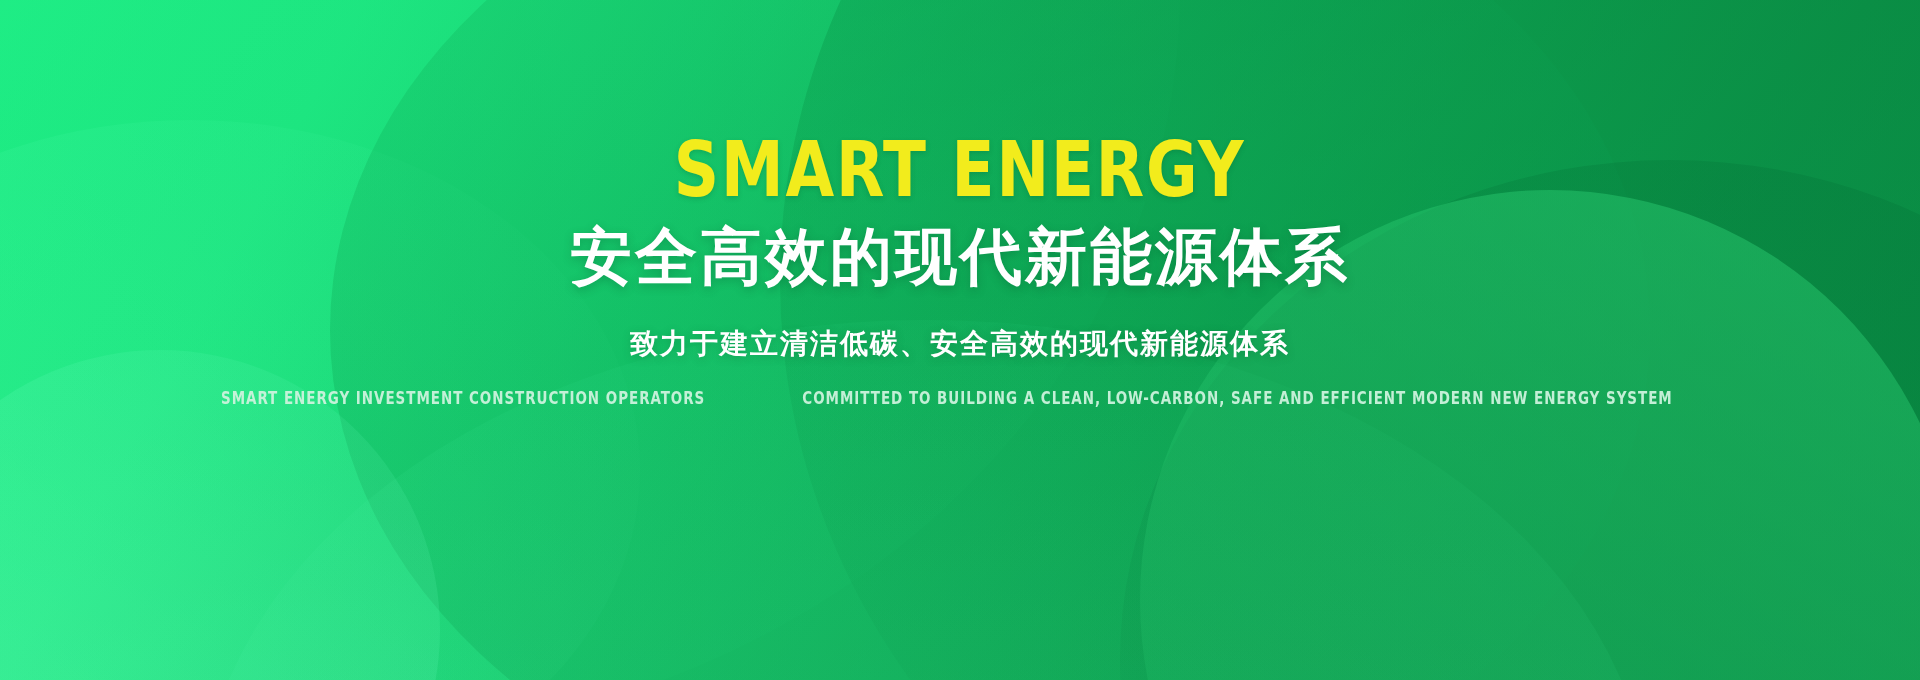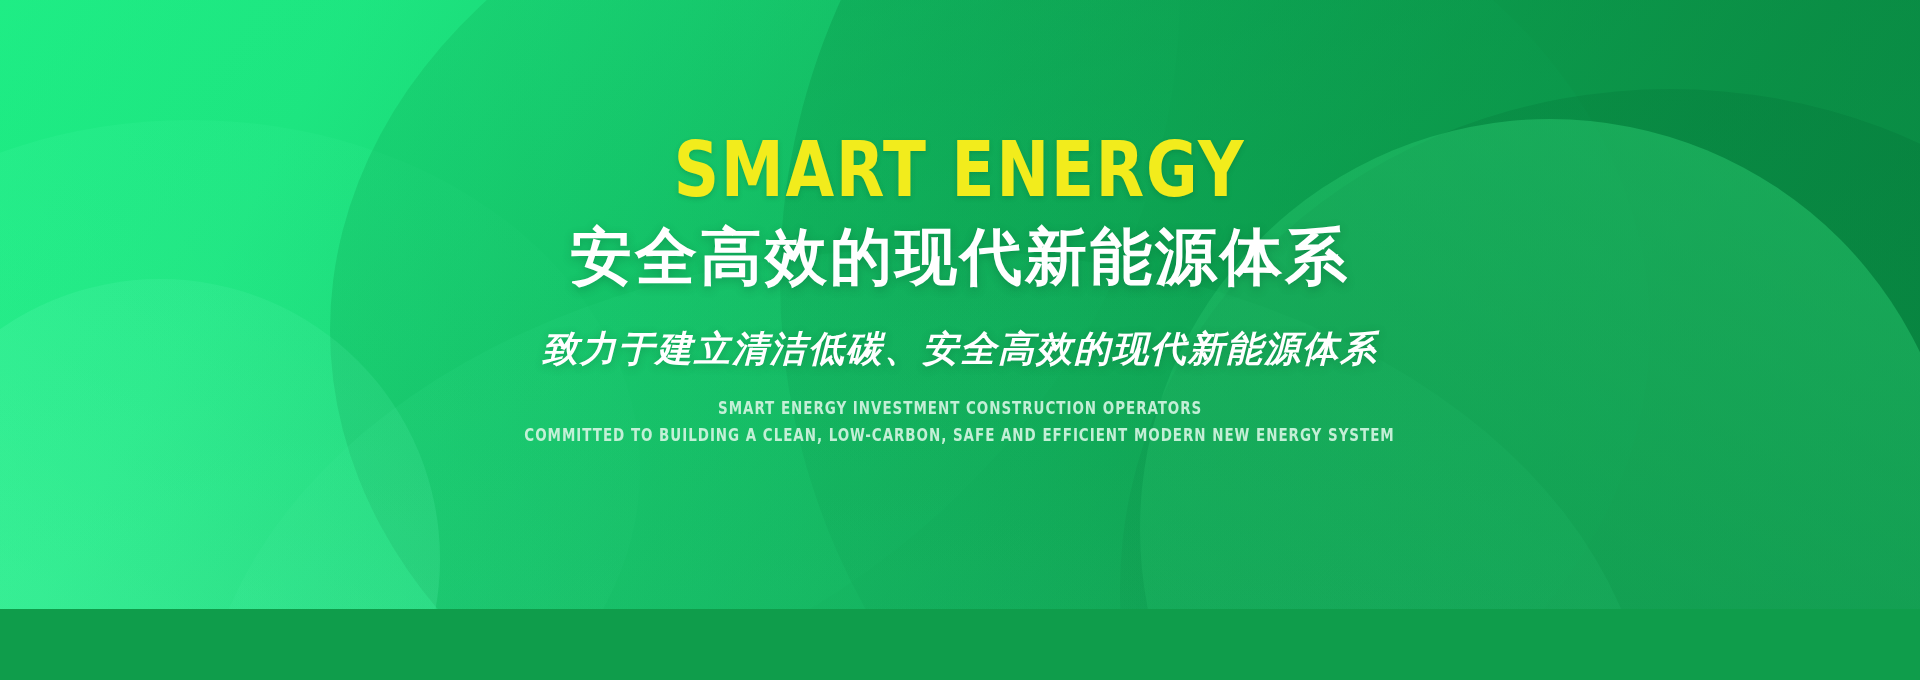--- a/index.html
+++ b/index.html
@@ -7,21 +7,21 @@
   html, body {
     width:1920px;
     height:680px;
     overflow:hidden;
     background:#0f9d4b;
   }
 
   .banner {
     position:relative;
     width:1920px;
-    height:609px;
+    height:680px;
     overflow:hidden;
     font-family:"Liberation Sans", sans-serif;
     background:linear-gradient(118deg,
       #18e97f 0%,
       #19e27c 16%,
       #16cf70 32%,
       #12b75f 50%,
       #0fa451 66%,
       #0d9549 82%,
       #0b8c45 100%);
@@ -120,34 +120,32 @@
     letter-spacing:3px;
     line-height:1.12;
     margin-top:14px;
     text-shadow:0 3px 10px rgba(0,70,35,0.28);
     white-space:nowrap;
   }
 
   .subtitle-cn {
     color:#ffffff;
     font-family:"DejaVu Sans","Liberation Sans", sans-serif;
-    font-size:36px;
+    font-size:28px;
     font-weight:bold;
     letter-spacing:2px;
     line-height:1.2;
     margin-top:36px;
     text-shadow:0 2px 8px rgba(0,70,35,0.25);
     white-space:nowrap;
-    font-style:italic;
   }
 
   .caption-group {
     margin-top:26px;
     display:flex;
-    flex-direction:column;
     align-items:center;
     gap:4px;
   }
 
   .caption {
     color:#cdf3dd;
     font-family:"Liberation Sans Narrow","DejaVu Sans Condensed","Liberation Sans", sans-serif;
     font-size:17px;
     font-weight:bold;
     letter-spacing:1.1px;

